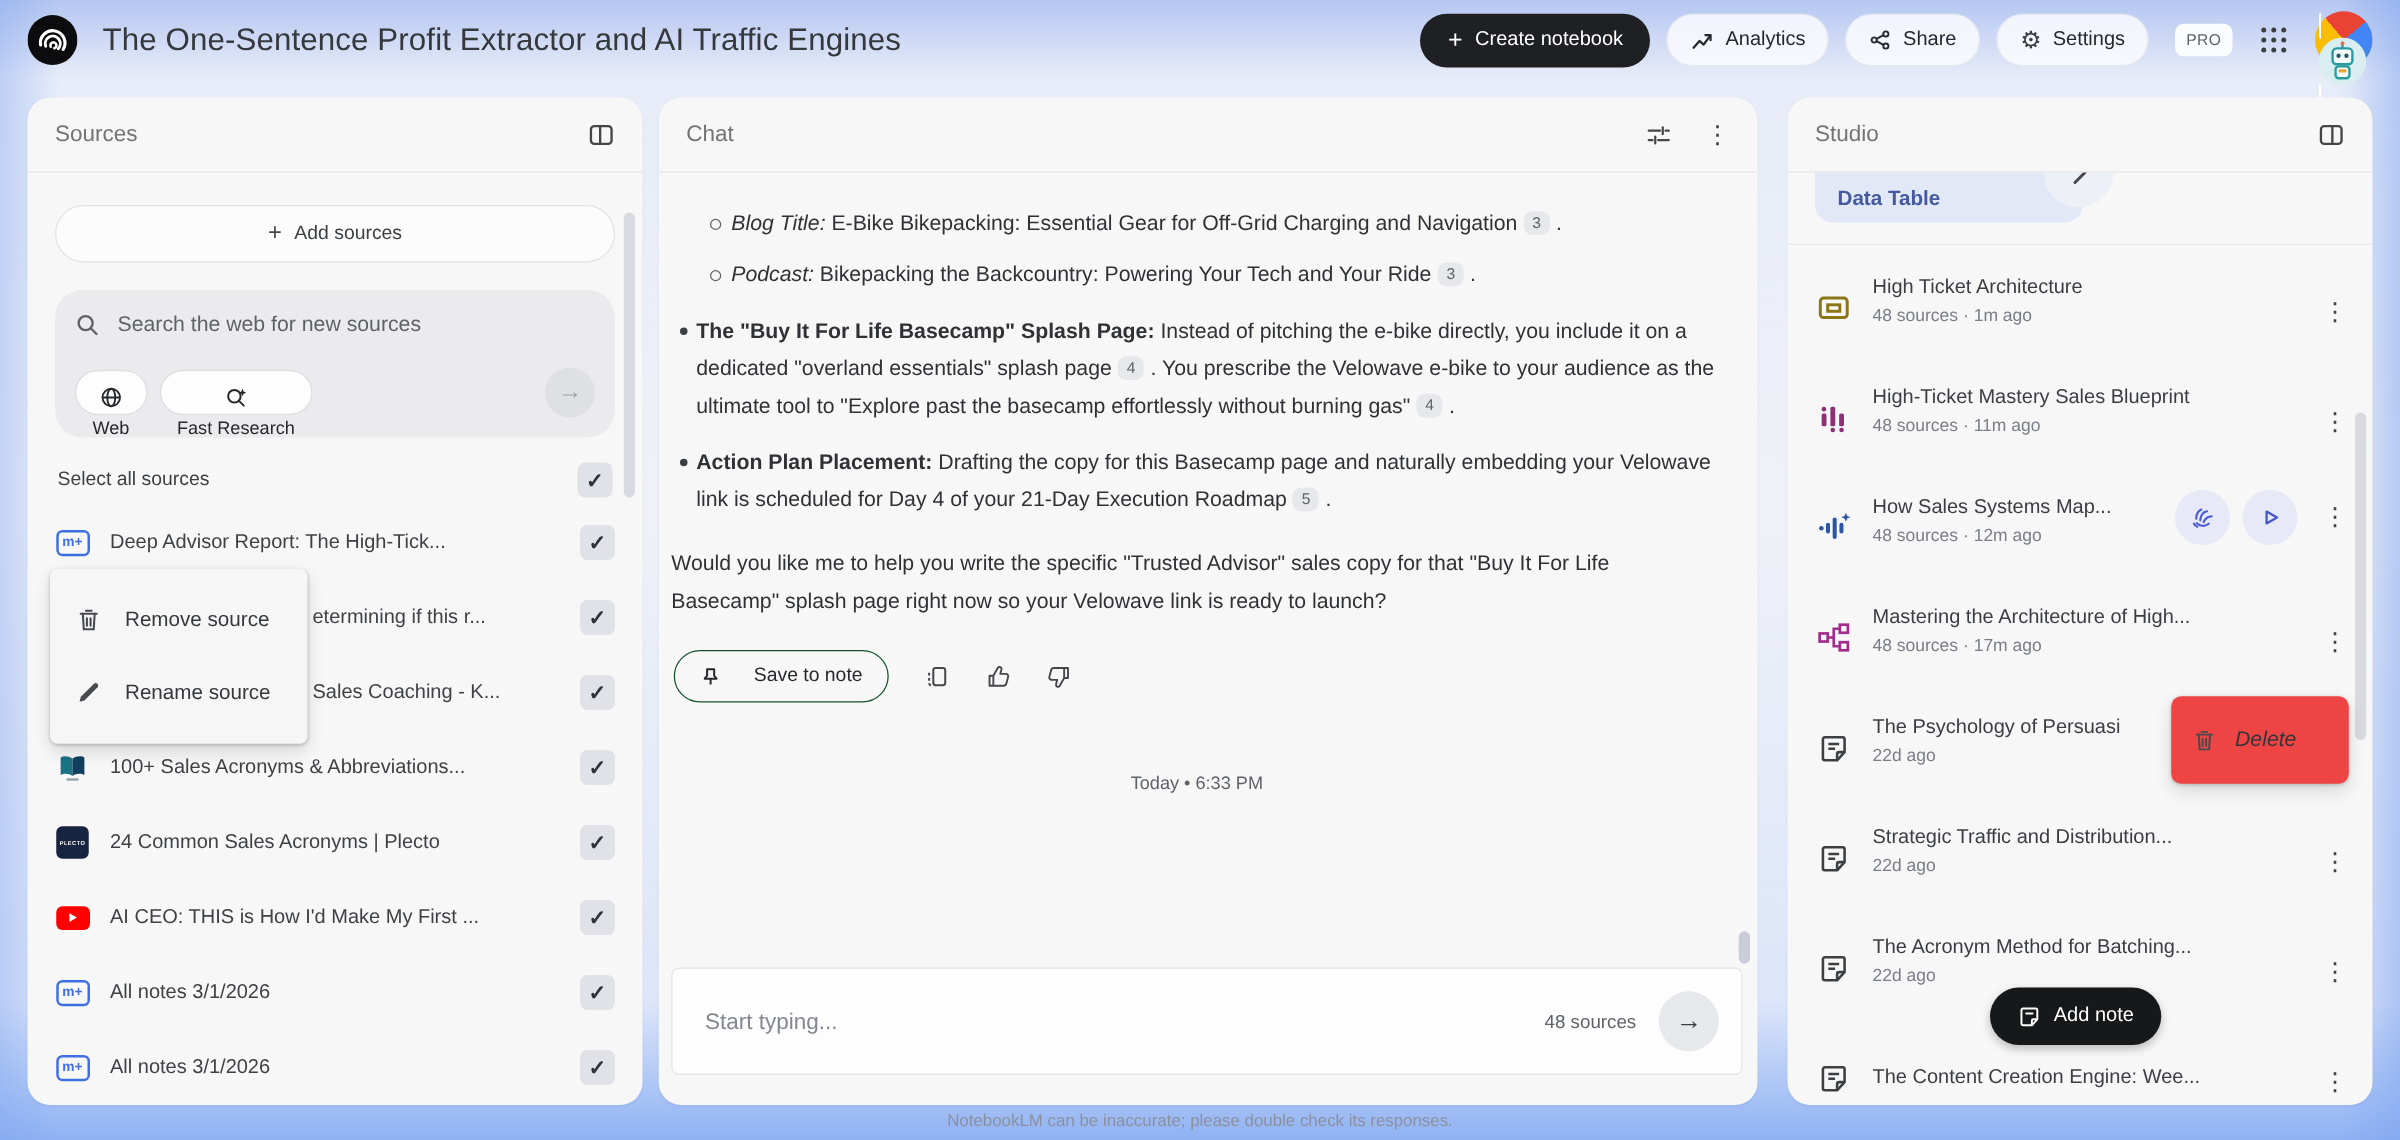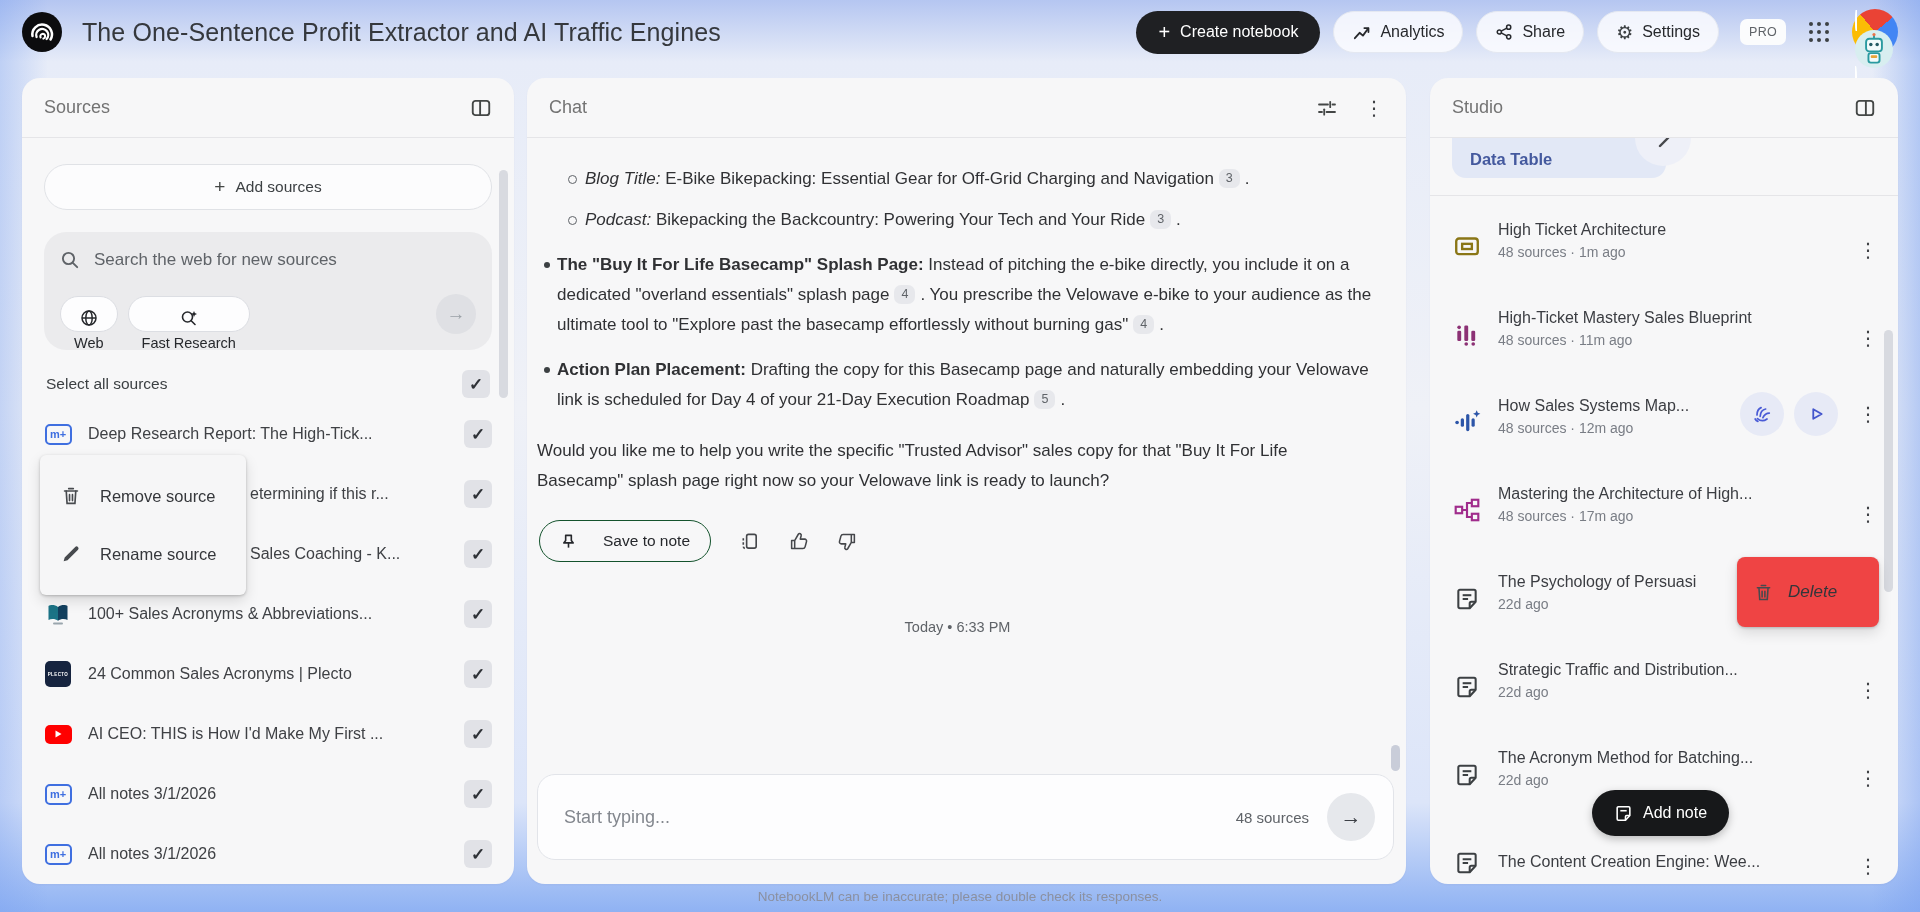--- a/index.html
+++ b/index.html
@@ -89,21 +89,21 @@
   .ital { font-style:italic; }
   .cite { display:inline-block; background:#e7e8ec; color:#5f6368; font-size:12.5px; line-height:19px; padding:0 7px;
     border-radius:7px; margin:0 5px; transform:translateY(-2px); cursor:pointer; }
   .closing { margin-top:21px; }
   .actions-row { margin-top:24px; display:flex; align-items:center; gap:28px; padding-left:2px; }
   .save-pill { display:flex; align-items:center; gap:26px; height:42px; padding:0 20px; background:transparent;
     border:1px solid #14532d; border-radius:21px; font-size:15.5px; color:#26282c; font-family:inherit; cursor:pointer; }
   .mini-ic { cursor:pointer; }
   .timestamp { margin-top:50px; text-align:center; font-size:14.5px; color:#5f6368; }
   .input-card { position:absolute; left:10px; right:12px; bottom:24px; height:86px; background:#fdfdfe;
-    border:1px solid #e2e4e9; border-radius:18px; display:flex; align-items:center; padding:0 18px 0 26px; }
+    border:1px solid #e2e4e9; border-radius:6px; display:flex; align-items:center; padding:0 18px 0 26px; }
   .input-card input { flex:1; border:none; outline:none; background:transparent; font-size:18px; color:#3c4043; font-family:inherit; }
   .input-card input::placeholder { color:#83878e; }
   .src-count { font-size:15px; color:#5f6368; margin-right:18px; white-space:nowrap; }
   .send-btn { width:48px; height:48px; border-radius:50%; background:#e6e8ec; display:flex; align-items:center;
     justify-content:center; font-size:21px; color:#3d4046; cursor:pointer; flex:none; }
 
   
   .chip-zone { position:relative; height:58px; overflow:hidden; border-bottom:1px solid #e5e5e8; }
   .dt-chip { position:absolute; left:22px; top:-16px; width:214px; height:56px; background:#e2e8f6; border-radius:14px; cursor:pointer; }
   .dt-chip span { position:absolute; left:18px; bottom:9px; font-size:16.5px; font-weight:600; color:#44599e; }
@@ -265,21 +265,21 @@
       <span>Select all sources</span>
       <span class="checkbox">
           <span class="mark">✓</span>
         </span>
     </div>
 
     <div class="src-row" style="margin-top:6px">
       <span class="src-icon">
           <span class="mdicon">m+</span>
         </span>
-      <span class="src-title">Deep Research Report: The High-Tick...</span>
+      <span class="src-title">Deep Advisor Report: The High-Tick...</span>
       <span class="checkbox">
           <span class="mark">✓</span>
         </span>
     </div>
     <div class="src-row occluded">
       <span class="src-title">etermining if this r...</span>
       <span class="checkbox">
           <span class="mark">✓</span>
         </span>
     </div>

